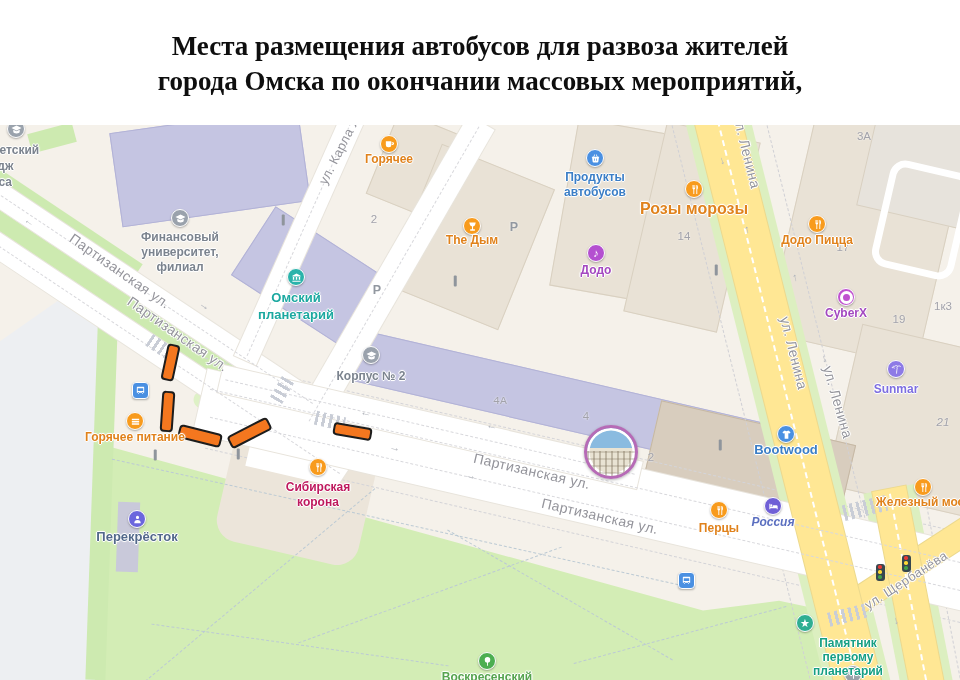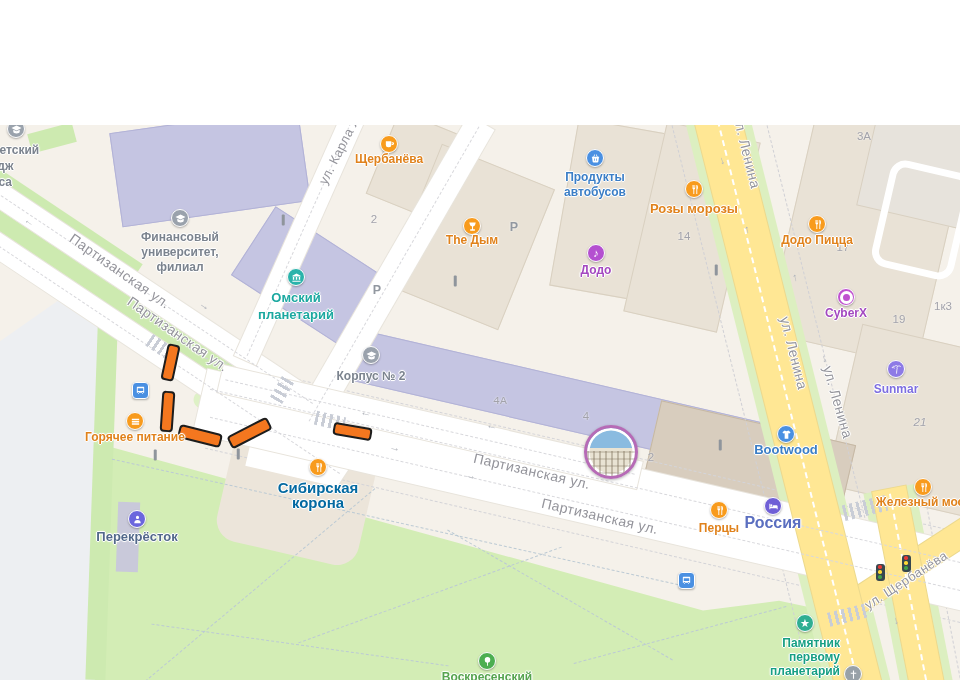--- a/index.html
+++ b/index.html
@@ -37,20 +37,22 @@
   #photo{position:absolute;border-radius:50%;border:3px solid #b66bb6;box-shadow:inset 0 0 0 2.5px #fff,0 1px 3px rgba(0,0,0,.3);
          background:linear-gradient(#8abbe0 0 42%,#e9e3d3 42% 100%);overflow:hidden;z-index:42;}
   #photo .win{position:absolute;left:0;right:0;bottom:0;height:52%;
          background:repeating-linear-gradient(90deg,rgba(125,112,90,.38) 0 2px,rgba(0,0,0,0) 2px 6px),
                     repeating-linear-gradient(rgba(125,112,90,.25) 0 2px,rgba(0,0,0,0) 2px 7px);}
 </style>
 </head>
 <body>
 
 <div id="title">
+  <div>Места размещения автобусов для развоза жителей</div>
+  <div>города Омска по окончании массовых мероприятий,</div>
 </div>
 
 <div id="map">
 
   <div class="c" style="left:0;top:170px;width:114px;height:385px;background:#edeff2;clip-path:polygon(0 12%,58% 0,100% 9%,100% 100%,0 100%);"></div>
   <div class="c" style="left:95px;top:315px;width:760px;height:240px;background:#d3edb5;clip-path:polygon(1% 2%,80% 71%,90% 67%,99% 73%,100% 100%,0 100%);"></div>
   <div class="ctr" style="left:102px;top:365px;width:20px;height:380px;background:#cdeab0;transform:translate(-50%,-50%) rotate(2deg);"></div>
   <div class="ctr" style="left:150px;top:196px;width:400px;height:18px;background:#cdeab0;transform:translate(-50%,-50%) rotate(33.7deg);"></div>
   <div class="ctr" style="left:52px;top:86px;width:210px;height:12px;background:#cdeab0;transform:translate(-50%,-50%) rotate(33.7deg);"></div>
   <div class="ctr" style="left:52px;top:13px;width:46px;height:20px;background:#cdeab0;transform:translate(-50%,-50%) rotate(-15deg);"></div>
@@ -121,29 +123,29 @@
     <div class="slbl" style="left: 906px; top: 455px; font-size: 13px; transform: translate(-50%, -50%) rotate(-33deg);">ул. Щербанёва</div>
     <div class="slbl" style="left: 352px; top: 0px; font-size: 13px; transform: translate(-50%, -50%) rotate(-63deg);">ул. Карла Либкнехта</div>
     <div class="num" style="left: 374px; top: 94px;">2</div>
     <div class="num" style="left: 651px; top: 332px;">2</div>
     <div class="num" style="left: 500px; top: 275px; font-family: Liberation Mono, monospace;">4А</div>
     <div class="num" style="left: 586px; top: 291px;">4</div>
     <div class="num" style="left: 843px; top: 81px; margin-top: 41px;">17</div>
     <div class="num" style="left: 684px; top: 111px;">14</div>
     <div class="num" style="left: 899px; top: 194px;">19</div>
     <div class="num" style="left: 943px; top: 181px;">1к3</div>
-    <div class="num" style="left: 920px; top: 297px; font-style: italic;">21</div>
+    <div class="num" style="left: 943px; top: 297px; font-style: italic;">21</div>
     <div class="num" style="left: 864px; top: 11px;">3А</div>
     <div class="pico" style="left: 380px; top: 10px; width: 18px; height: 18px; background: rgb(248, 155, 29);">
       <svg viewBox="0 0 24 24">
         <path fill="#fff" d="M4 5h12v8a5 5 0 0 1-5 5H9a5 5 0 0 1-5-5V5zm13 2h2a3 3 0 0 1 0 6h-2v-2.2h1.6a1 1 0 0 0 0-1.8H17z"></path>
       </svg>
     </div>
     <div class="plbl" style="left: 389px; top: 27px; color: rgb(224, 130, 28); font-size: 12px; line-height: 15px;">
-      <div>Щербанёва</div>
+      <div>Горячее</div>
     </div>
     <div class="pico" style="left: 463px; top: 92px; width: 18px; height: 18px; background: rgb(248, 155, 29);">
       <svg viewBox="0 0 24 24">
         <path fill="#fff" d="M5 3h14l-.8 4a6.2 6.2 0 0 1-5 4.9V18h4v3H7v-3h4v-6.1a6.2 6.2 0 0 1-5-4.9L5 3z"></path>
       </svg>
     </div>
     <div class="plbl" style="left: 472px; top: 108px; color: rgb(224, 130, 28); font-size: 12px; line-height: 15px;">
       <div>The Дым</div>
     </div>
     <div class="pico" style="left: 586px; top: 24px; width: 18px; height: 18px; background: rgb(74, 144, 226);">
@@ -153,21 +155,21 @@
     </div>
     <div class="plbl" style="left: 595px; top: 45px; color: rgb(59, 126, 198); font-size: 12px; line-height: 15px;">
       <div>Продукты</div>
       <div>автобусов</div>
     </div>
     <div class="pico" style="left: 685px; top: 55px; width: 18px; height: 18px; background: rgb(248, 155, 29);">
       <svg viewBox="0 0 24 24">
         <path fill="#fff" d="M7 2h1.5v6h1V2H11v6h1V2h1.5v7.5c0 1.2-.8 2.2-2 2.4V22h-2V11.9c-1.2-.2-2-1.2-2-2.4V2zm10 0c1.5 0 2.5 2.6 2.5 5.5 0 2.2-.6 3.8-1.5 4.3V22h-2V2h1z"></path>
       </svg>
     </div>
-    <div class="plbl" style="left: 694px; top: 76px; color: rgb(224, 130, 28); font-size: 13px; line-height: 15px;">
+    <div class="plbl" style="left: 694px; top: 76px; color: rgb(224, 130, 28); font-size: 16px; line-height: 15px;">
       <div>Розы морозы</div>
     </div>
     <div class="pico" style="left: 808px; top: 90px; width: 18px; height: 18px; background: rgb(248, 155, 29);">
       <svg viewBox="0 0 24 24">
         <path fill="#fff" d="M7 2h1.5v6h1V2H11v6h1V2h1.5v7.5c0 1.2-.8 2.2-2 2.4V22h-2V11.9c-1.2-.2-2-1.2-2-2.4V2zm10 0c1.5 0 2.5 2.6 2.5 5.5 0 2.2-.6 3.8-1.5 4.3V22h-2V2h1z"></path>
       </svg>
     </div>
     <div class="plbl" style="left: 817px; top: 108px; color: rgb(224, 130, 28); font-size: 12px; line-height: 15px;">
       <div>Додо Пицца</div>
     </div>
@@ -226,21 +228,21 @@
     <div class="plbl" style="left: -12px; top: 17px; color: rgb(123, 131, 142); font-size: 12px; line-height: 16px;">
       <div>Университетский</div>
       <div>колледж</div>
       <div>бизнеса</div>
     </div>
     <div class="pico" style="left: 309px; top: 333px; width: 18px; height: 18px; background: rgb(248, 155, 29);">
       <svg viewBox="0 0 24 24">
         <path fill="#fff" d="M7 2h1.5v6h1V2H11v6h1V2h1.5v7.5c0 1.2-.8 2.2-2 2.4V22h-2V11.9c-1.2-.2-2-1.2-2-2.4V2zm10 0c1.5 0 2.5 2.6 2.5 5.5 0 2.2-.6 3.8-1.5 4.3V22h-2V2h1z"></path>
       </svg>
     </div>
-    <div class="plbl" style="left: 318px; top: 355px; color: #0369a1; font-size: 15px; line-height: 15px;">
+    <div class="plbl" style="left: 318px; top: 355px; color: #be185d; font-size: 12px; line-height: 15px;">
       <div>Сибирская</div>
       <div>корона</div>
     </div>
     <div class="pico" style="left: 126px; top: 287px; width: 18px; height: 18px; background: rgb(248, 155, 29);">
       <svg viewBox="0 0 24 24">
         <path fill="#fff" d="M4 6h16v3H4V6zm0 5h16v3H4v-3zm0 5h16v3H4v-3z"></path>
       </svg>
     </div>
     <div class="plbl" style="left: 135px; top: 305px; color: rgb(224, 130, 28); font-size: 12px; line-height: 15px;">
       <div>Горячее питание</div>
@@ -259,21 +261,21 @@
       </svg>
     </div>
     <div class="plbl" style="left: 719px; top: 396px; color: rgb(224, 130, 28); font-size: 12px; line-height: 15px;">
       <div>Перцы</div>
     </div>
     <div class="pico" style="left: 764px; top: 372px; width: 18px; height: 18px; background: rgb(111, 95, 214);">
       <svg viewBox="0 0 24 24">
         <path fill="#fff" d="M3 6v12h2v-2h14v2h2v-6a3 3 0 0 0-3-3h-7v3H5V6H3zm4.5 1a2.2 2.2 0 1 0 0 4.4 2.2 2.2 0 0 0 0-4.4z"></path>
       </svg>
     </div>
-    <div class="plbl" style="left: 773px; top: 390px; color: rgb(91, 111, 192); font-size: 16px; line-height: 15px;">
+    <div class="plbl" style="left: 773px; top: 390px; color: rgb(91, 111, 192); font-size: 12px; line-height: 15px; font-style: italic;">
       <div>Россия</div>
     </div>
     <div class="pico" style="left: 777px; top: 300px; width: 18px; height: 18px; background: rgb(74, 144, 226);">
       <svg viewBox="0 0 24 24">
         <path fill="#fff" d="M8 3l4 2 4-2 5 4-2.5 3L16 9v12H8V9l-2.5 1L3 7l5-4z"></path>
       </svg>
     </div>
     <div class="plbl" style="left: 786px; top: 317px; color: rgb(59, 126, 198); font-size: 13px; line-height: 15px;">
       <div>Bootwood</div>
     </div>
@@ -281,21 +283,21 @@
       <svg viewBox="0 0 24 24">
         <path fill="#fff" d="M7 2h1.5v6h1V2H11v6h1V2h1.5v7.5c0 1.2-.8 2.2-2 2.4V22h-2V11.9c-1.2-.2-2-1.2-2-2.4V2zm10 0c1.5 0 2.5 2.6 2.5 5.5 0 2.2-.6 3.8-1.5 4.3V22h-2V2h1z"></path>
       </svg>
     </div>
     <div class="plbl" style="left: 923px; top: 370px; color: rgb(224, 130, 28); font-size: 12px; line-height: 15px;">
       <div>Железный мост</div>
     </div>
     <div class="pico" style="left: 796px; top: 489px; width: 18px; height: 18px; background: rgb(47, 174, 146);">
       <span class="uni">★</span>
     </div>
-    <div class="plbl" style="left: 805px; top: 511px; color: rgb(22, 159, 131); font-size: 12px; line-height: 14px; text-align: right;">
+    <div class="plbl" style="left: 848px; top: 511px; color: rgb(22, 159, 131); font-size: 12px; line-height: 14px;">
       <div>Памятник</div>
       <div>первому</div>
       <div>планетарий</div>
     </div>
     <div class="pico" style="left: 478px; top: 527px; width: 18px; height: 18px; background: rgb(76, 174, 80);">
       <svg viewBox="0 0 24 24">
         <path fill="#fff" d="M12 2a6 6 0 0 1 6 6v1a6 6 0 0 1-5 5.9V21h-2v-6.1A6 6 0 0 1 6 9V8a6 6 0 0 1 6-6z"></path>
       </svg>
     </div>
     <div class="plbl" style="left: 487px; top: 545px; color: rgb(86, 164, 78); font-size: 12px; line-height: 15px;">

